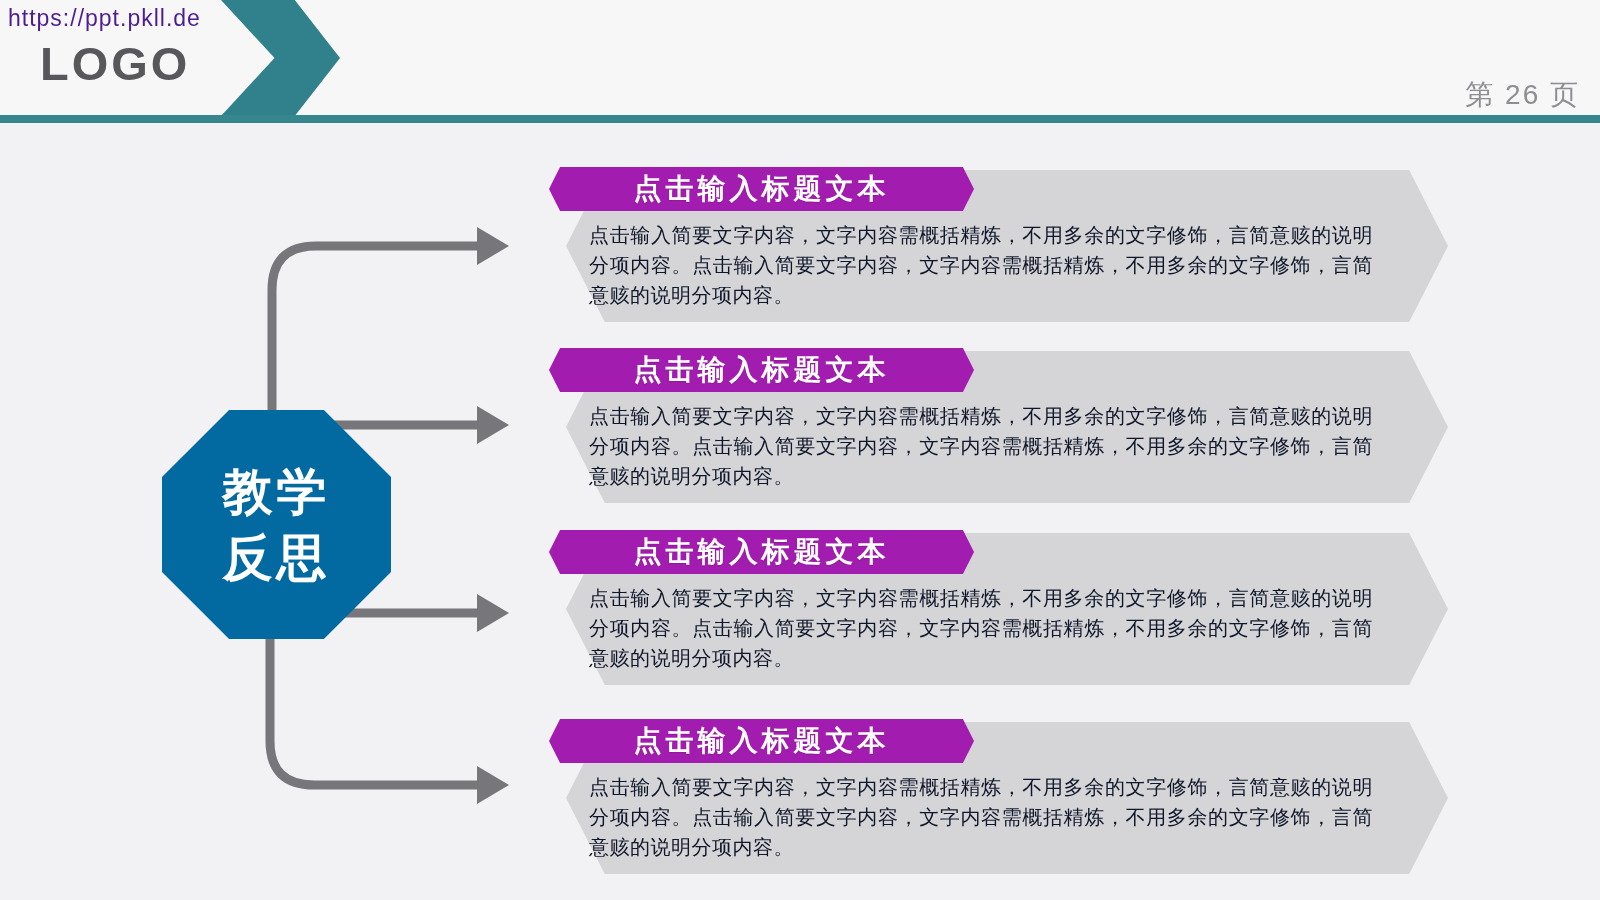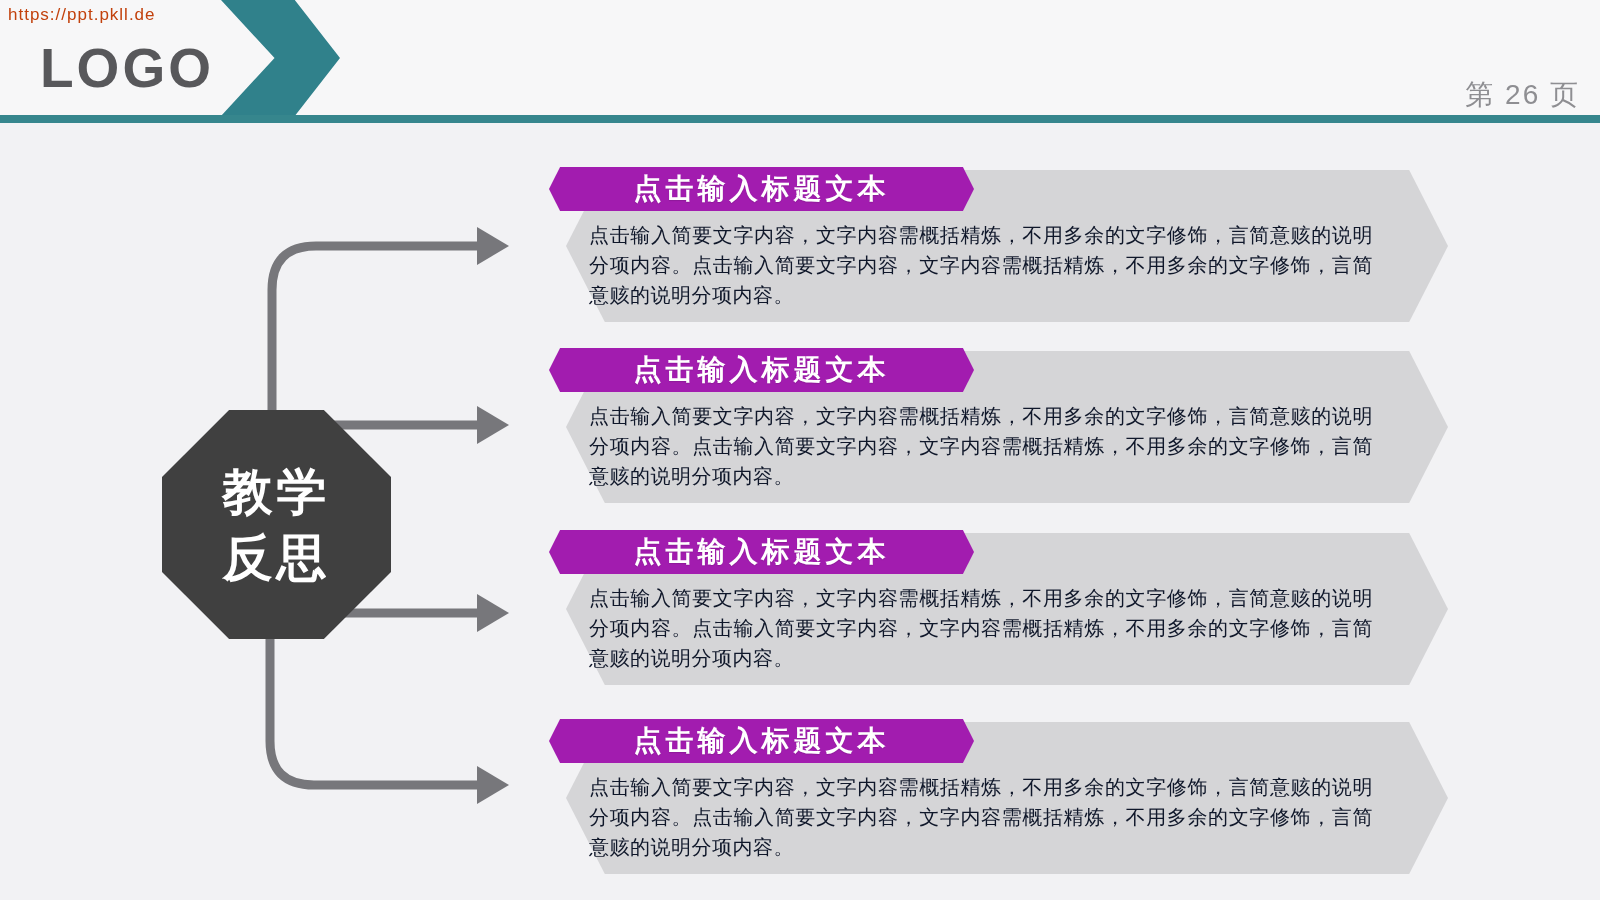--- a/index.html
+++ b/index.html
@@ -4,32 +4,32 @@
 <style>
   * { margin: 0; padding: 0; box-sizing: border-box; }
   html, body { width: 1600px; height: 900px; overflow: hidden; }
   body { font-family: "Liberation Sans", "DejaVu Sans", sans-serif; background: #f2f2f4; }
 
   .slide { position: relative; width: 1600px; height: 900px; background: #f2f2f4; overflow: hidden; }
 
   
   .header { position: absolute; left: 0; top: 0; width: 1600px; height: 115px; background: #f7f7f8; z-index: 5; }
   .header-rule { position: absolute; left: 0; top: 115px; width: 1600px; height: 8px; background: #36868d; z-index: 6; }
-  .watermark { position: absolute; left: 8px; top: 5px; font-size: 17px; color: #c2410c; letter-spacing: 1px; z-index: 1; }
-  .logo-text { position: absolute; left: 40px; top: 36px; font-size: 55px; font-weight: bold; color: #58585b; letter-spacing: 3px; z-index: 2; text-align: right; }
+  .watermark { position: absolute; left: 8px; top: 5px; font-size: 23px; color: #4c1d95; letter-spacing: 1px; z-index: 1; }
+  .logo-text { position: absolute; left: 40px; top: 36px; font-size: 47px; font-weight: bold; color: #58585b; letter-spacing: 3px; z-index: 2; text-align: right; }
   .header-chevron { position: absolute; left: 221px; top: 0; width: 119px; height: 116px; background: #30818b; z-index: 3;
     clip-path: polygon(0 0, 62% 0, 100% 50%, 62% 100%, 0 100%, 45% 50%); }
   .header-title { position: absolute; left: 366px; top: 42px; font-size: 37px; font-weight: bold; color: #303032; letter-spacing: 3px; z-index: 2; }
   .page-number { position: absolute; right: 20px; top: 60px; font-size: 28px; color: #8e8e92; letter-spacing: 2px; z-index: 2; margin-top: 16px; }
 
   
   .connectors { position: absolute; left: 0; top: 0; width: 1600px; height: 900px; z-index: 1; }
 
   
-  .octagon { position: absolute; left: 162px; top: 410px; width: 229px; height: 229px; background: #404040; z-index: 3;
+  .octagon { position: absolute; left: 162px; top: 410px; width: 229px; height: 229px; background: #0369a1; z-index: 3;
     clip-path: polygon(29.3% 0, 70.7% 0, 100% 29.3%, 100% 70.7%, 70.7% 100%, 29.3% 100%, 0 70.7%, 0 29.3%);
     display: flex; flex-direction: column; align-items: center; justify-content: center; }
   .octagon span { display: block; color: #ffffff; font-size: 50px; font-weight: bold; line-height: 66px; letter-spacing: 4px; text-align: center; }
 
   
   .row { position: absolute; left: 549px; width: 1060px; height: 160px; z-index: 2; }
   .row-body-shape { position: absolute; left: 17px; top: 3px; width: 882px; height: 152px; background: #d5d5d7;
     clip-path: polygon(0 50%, 4.4% 0, 95.6% 0, 100% 50%, 95.6% 100%, 4.4% 100%); }
   .row-banner { position: absolute; left: 0; top: 0; width: 425px; height: 44px; background: #a21caf;
     clip-path: polygon(0 50%, 2.6% 0, 97.4% 0, 100% 50%, 97.4% 100%, 2.6% 100%);

